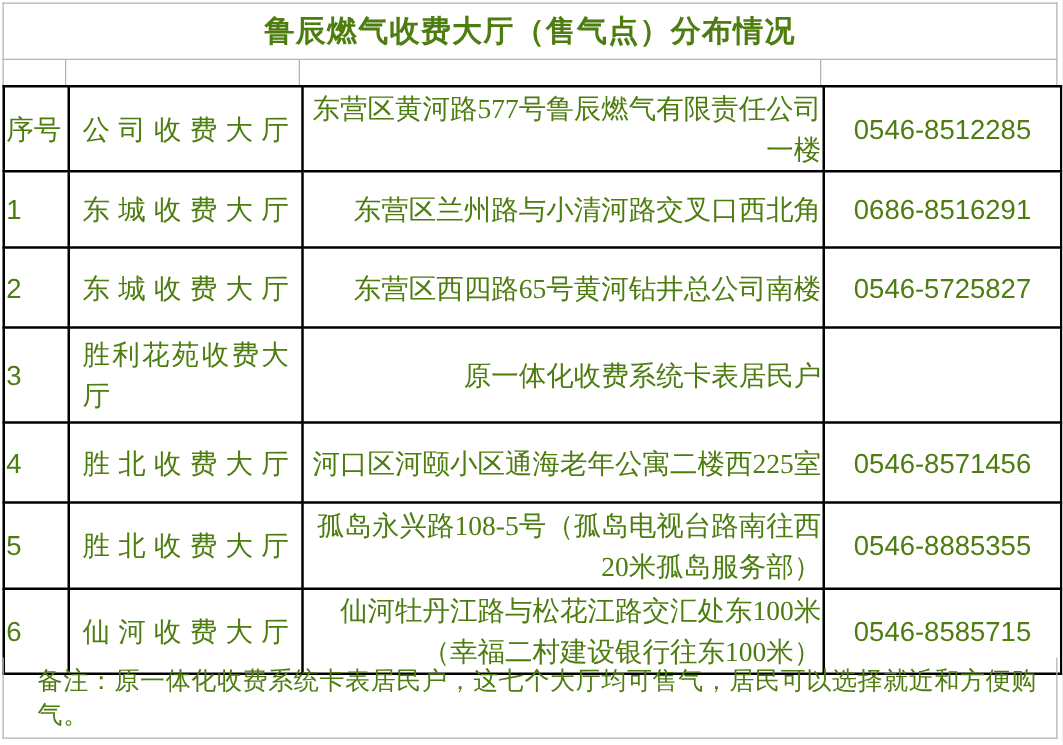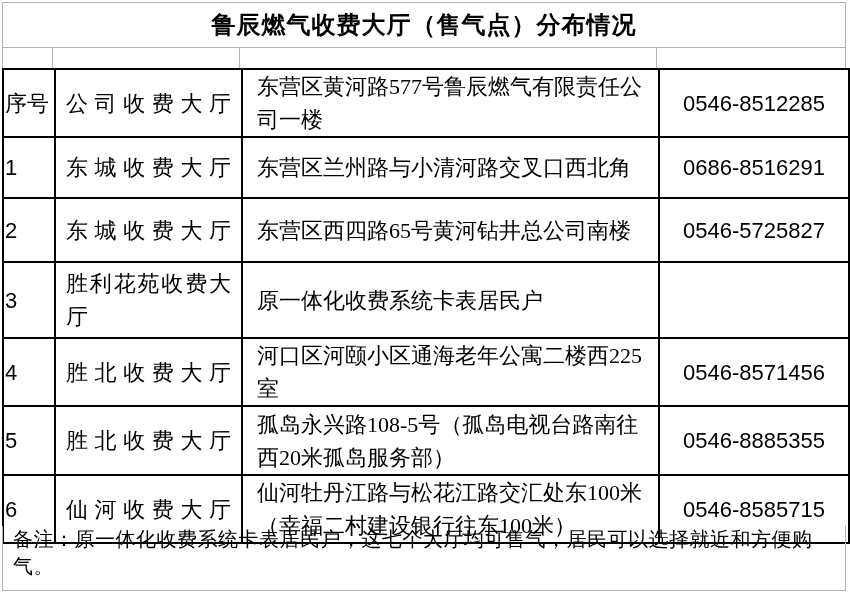--- a/index.html
+++ b/index.html
@@ -1,18 +1,18 @@
 <!DOCTYPE html>
 <html><head>
 <meta charset="utf-8">
 <style>
   html,body{margin:0;padding:0;background:#e8e8e8;}
   .sheet{
     position:relative;width:850px;height:596px;background:#ffffff;
-    font-family:"Liberation Serif","DejaVu Serif",serif;color:#000000;
+    font-family:"Liberation Serif","DejaVu Serif",serif;color:#4d7c0f;
     overflow:hidden;
   }
   
   .title-area{
     position:absolute;top:2px;left:2px;width:844px;height:45px;
     border-top:1px solid #b3b3b3;border-left:1px solid #b3b3b3;border-right:1px solid #b3b3b3;
     display:flex;align-items:center;justify-content:center;box-sizing:border-box;
   }
   .title-text{font-size:24px;font-weight:bold;letter-spacing:1px;}
   
@@ -35,31 +35,31 @@
     border:2px solid #000;overflow:hidden;
     font-size:22px;line-height:1.5;vertical-align:middle;
   }
   td.cell-no{
     font-family:"Liberation Sans","DejaVu Sans",sans-serif;font-size:21px;
   }
   td.cell-name{
     text-align:justify;text-align-last:justify;
     padding:4px 10px;
   }
-  td.cell-address{text-align:left;padding:0 14px;}
+  td.cell-address{text-align:right;padding:0 1px;}
   td.cell-phone{
     text-align:center;
     font-family:Liberation Sans, sans-serif;font-size:22px;
   }
   
   .note-row{
     position:absolute;top:526px;left:2px;width:844px;height:65px;
     border:1px solid #b3b3b3;border-top:none;
-    display:flex;box-sizing:border-box;
-    padding-left:10px;
+    display:flex;align-items:center;box-sizing:border-box;
+    padding-left:27px;
   }
   .note-text{font-size:20px;letter-spacing:0.5px;}
 </style>
 </head>
 <body>
 
 <div class="sheet">
 
   <div class="title-area">
     <span class="title-text">鲁辰燃气收费大厅（售气点）分布情况</span>

